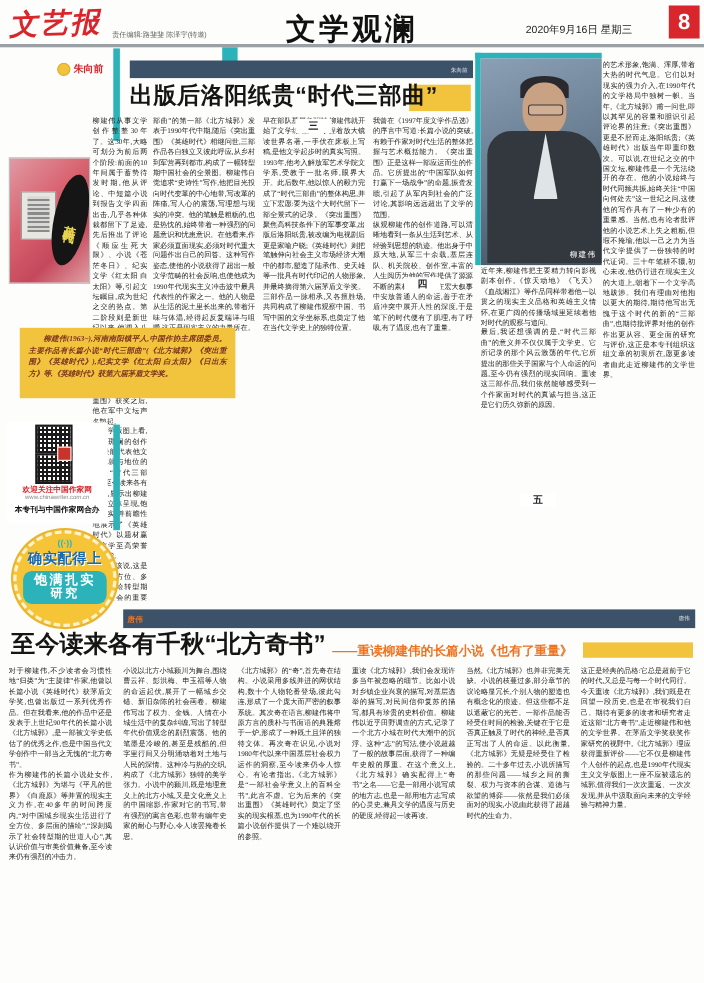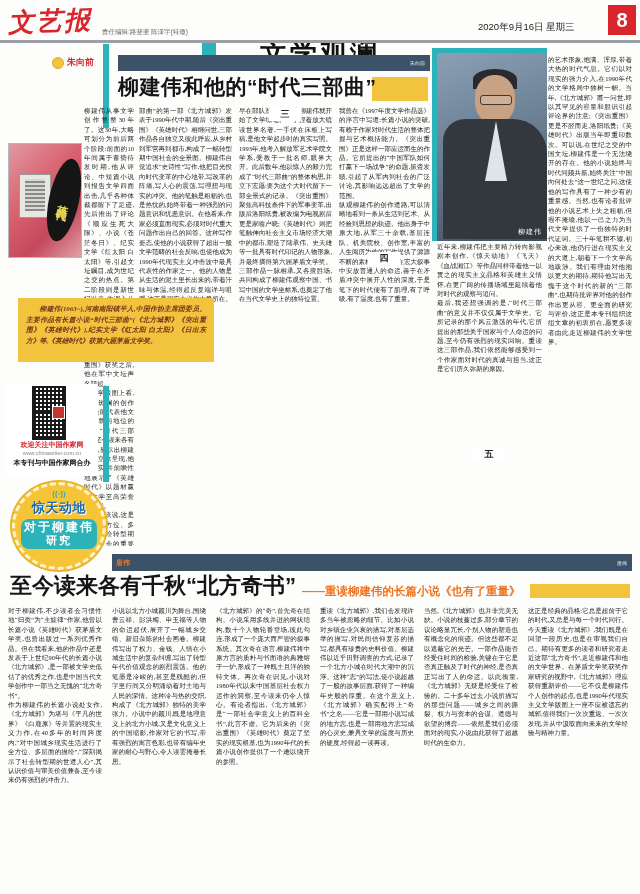--- a/index.html
+++ b/index.html
@@ -1,21 +1,21 @@
 <!DOCTYPE html>
 <html><head>
 <meta charset="utf-8">
 <style>
   html,body{margin:0;padding:0;}
   body{width:640px;height:894px;position:relative;background:#fdfdfc;font-family:"Liberation Sans",sans-serif;overflow:hidden;}
   .abs{position:absolute;}
   
   .logo{left:8px;top:4px;font-family:"DejaVu Serif",serif;font-style:italic;font-weight:bold;font-size:26px;color:#d8262c;transform:rotate(-2deg);letter-spacing:2px;}
   .editors{left:102px;top:28px;font-size:6.5px;color:#666;}
-  .section-title{left:0;right:0;top:8px;text-align:center;font-size:27px;font-weight:bold;color:#111;letter-spacing:3px;margin-top:28px;}
+  .section-title{left:0;right:0;top:8px;text-align:center;font-size:27px;font-weight:bold;color:#111;letter-spacing:3px;}
   .date{left:478px;top:21px;font-size:9.5px;color:#222;}
   .pagenum{left:608px;top:5px;width:28px;height:30px;background:#d8262c;color:#fff;font-weight:bold;font-size:20px;text-align:center;line-height:30px;}
   .header-rule{left:0;top:40px;width:640px;height:3px;background:#9aa0a5;}
   .teal{background:#2cb3ba;}
   
   .tag{left:52px;top:56px;display:flex;align-items:center;gap:3px;}
   .tag .dot{width:10px;height:10px;border-radius:50%;background:#f2c43d;border:1px solid #e0a92a;}
   .tag .nm{color:#d8262c;font-weight:bold;font-size:9px;}
   
   .navybar{background:#3c5269;height:16px;display:flex;align-items:center;justify-content:flex-end;}
@@ -73,21 +73,21 @@
 <div class="abs tag">
   <span class="dot"></span>
   <span class="nm">朱向前</span>
 </div>
 <div class="abs teal" style="left:103px;top:44px;width:6px;height:84px;"></div>
 
 <div class="abs navybar" style="left:118px;top:55px;width:312px;">
   <span class="tinyright">朱向前</span>
 </div>
 <div class="abs yblock" style="left:372px;top:77px;width:56px;height:24px;"></div>
-<div class="abs headline1">柳建伟和他的“时代三部曲”</div>
+<div class="abs headline1">出版后洛阳纸贵“时代三部曲”</div>
 
 <div class="abs photo">
   <div class="hair"></div>
   <div class="head"></div>
   <div class="glasses"></div>
   <div class="body"></div>
   <div class="shirt"></div>
   <div class="cap">柳建伟</div>
 </div>
 
@@ -122,23 +122,23 @@
   <div class="qr" style="top:2px;"></div>
   <div class="qr" style="top:28px;"></div>
   <div class="qrtitle">欢迎关注中国作家网</div>
   <div class="qrurl">www.chinawriter.com.cn</div>
   <div class="qrnote">本专刊与中国作家网合办</div>
 </div>
 <div class="abs qrlogo"></div>
 
 <div class="abs badge">
   <div class="ant">((·))</div>
-  <div class="l1">惊天动地</div>
+  <div class="l1">确实配得上</div>
   <div class="pill">
-    <div class="l2">对于柳建伟</div>
+    <div class="l2">饱满扎实</div>
     <div class="l3">研究</div>
   </div>
 </div>
 
 <div class="abs navybar" style="left:112px;top:554px;width:520px;height:17px;">
   <span class="tinyleft">唐伟</span>
   <span class="tinyright">唐伟</span>
 </div>
 <div class="abs headline2">至今读来各有千秋“北方奇书”</div>
 <div class="abs subtitle2">——重读柳建伟的长篇小说《也有了重量》</div>

